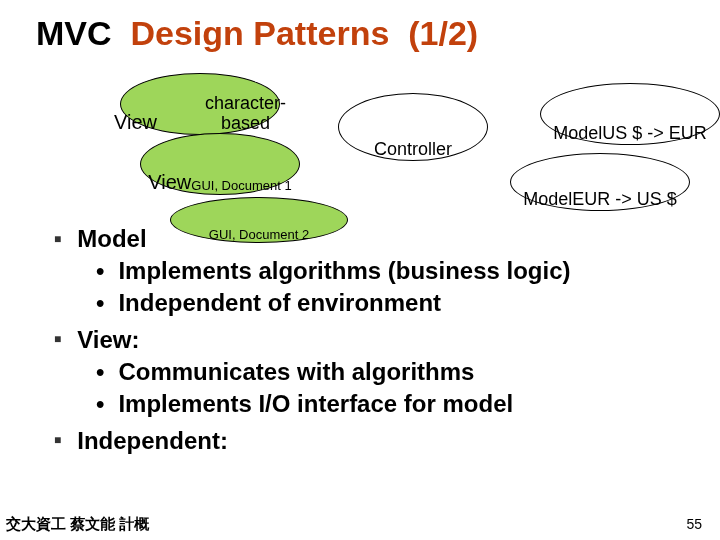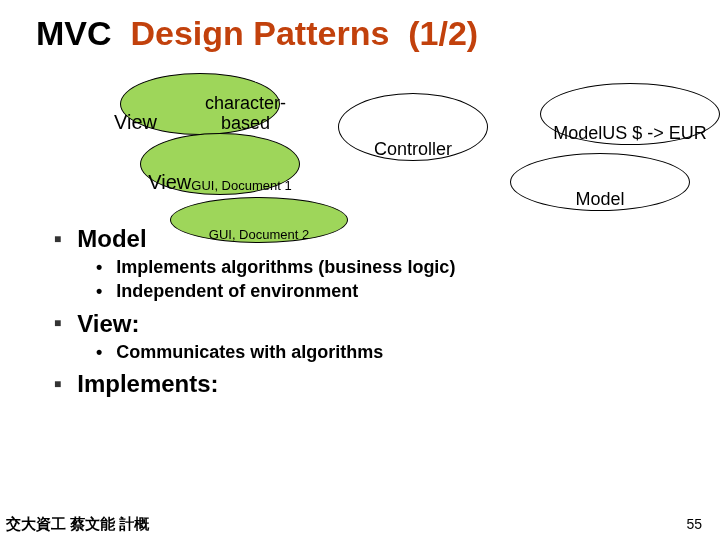--- a/index.html
+++ b/index.html
@@ -65,21 +65,21 @@
     content: "■";
     color: #333;
     font-size: 12px;
     display: inline-block;
     vertical-align: middle;
     margin-right: 16px;
     margin-top:-4px;
   }
   .sub-list {
     margin: 0 0 6px 36px;
-    font-size: 18px;
+    font-size: 24px;
     font-weight: bold;
     line-height: 1.35;
   }
   .sub-list .li::before {
     content: "•";
     margin-right: 14px;
     font-weight: bold;
   }
   .footer-left {
     position: absolute;
@@ -119,32 +119,34 @@
   </div>
   <div class="oval oval-controller">
     <div>Controller</div>
   </div>
   <div class="oval oval-model1">
     <div>Model</div>
     <div>US $  -&gt;  EUR</div>
   </div>
   <div class="oval oval-model2">
     <div>Model</div>
+    <div>EUR -&gt; US $</div>
   </div>
 </div>
 
 <div class="content">
   <div class="h1">Model</div>
   <div class="sub-list">
     <div class="li">Implements algorithms (business logic)</div>
     <div class="li">Independent of environment</div>
   </div>
 
   <div class="h1">View:</div>
   <div class="sub-list">
     <div class="li">Communicates with algorithms</div>
+    <div class="li">Implements I/O interface for model</div>
   </div>
 
-  <div class="h1">Implements:</div>
+  <div class="h1">Independent:</div>
 </div>
 
 <div class="footer-left">交大資工 蔡文能 計概</div>
 <div class="footer-right">55</div>
 
 </body></html>

